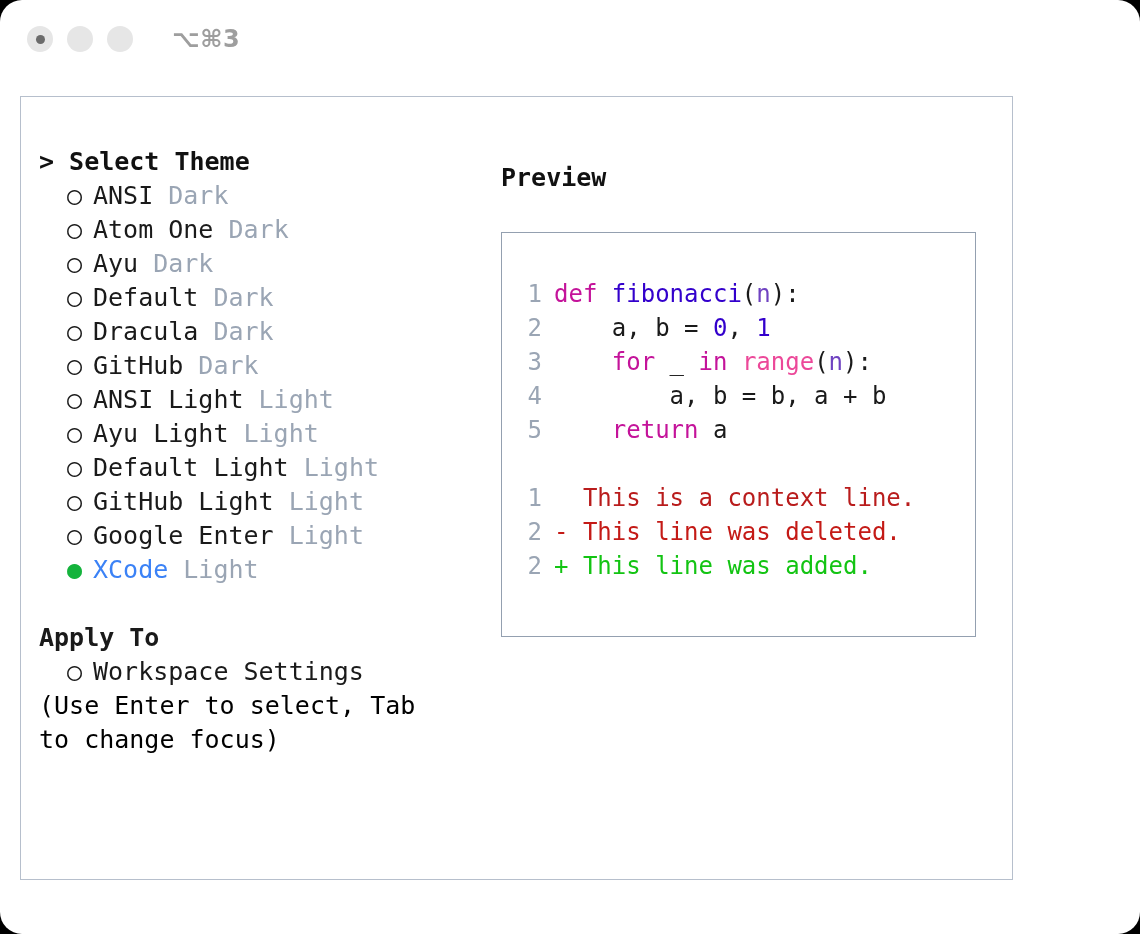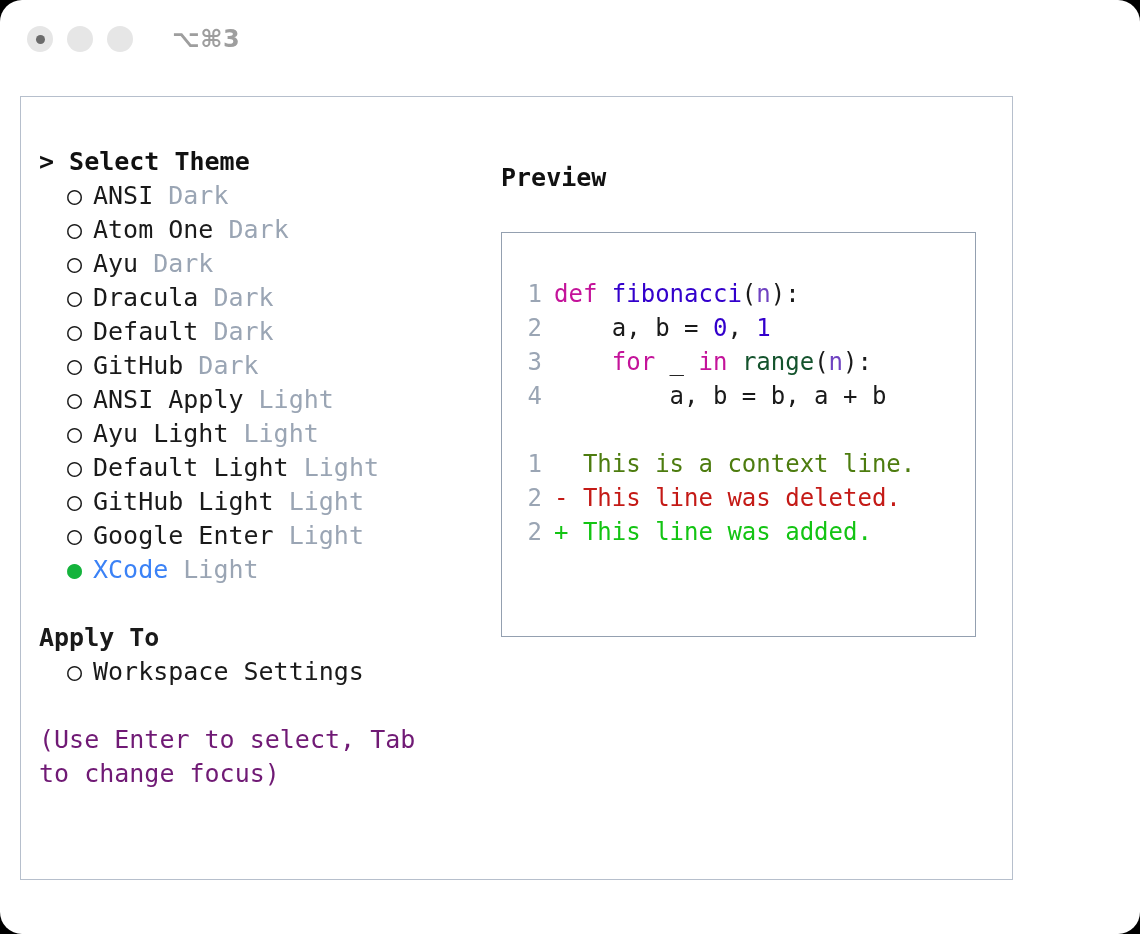--- a/index.html
+++ b/index.html
@@ -112,24 +112,23 @@
     width: 26px;
     color: #1a1a1a;
   }
   .marker.sel { color: #14b33c; }
   .opt-label.sel { color: #3b82f6; }
   .variant {
     color: #9aa5b4;
   }
   .spacer { height: 34px; }
   #hint {
-    margin-top: 34px;
-    font-size: 25px;
-    line-height: 34px;
-    color: #701a75;
+    font-size: 25px;
+    line-height: 34px;
+    color: #000000;
     width: 410px;
     white-space: pre-wrap;
   }
 
   
   #right-col {
     position: absolute;
     left: 480px;
     top: 48px;
     width: 490px;
@@ -160,23 +159,23 @@
     display: inline-block;
     width: 22px;
     text-align: right;
     color: #9aa5b4;
     margin-right: 12px;
   }
   .blank-line { height: 34px; }
   .kw  { color: #c4139a; }
   .fn  { color: #3300cc; }
   .num { color: #3300cc; }
-  .builtin { color: #14532d; }
+  .builtin { color: #ec4899; }
   .param { color: #6f42c1; }
-  .diff-ctx { color: #4d7c0f; }
+  .diff-ctx { color: #b91c1c; }
   .diff-del { color: #c41a16; }
   .diff-add { color: #13c413; }
 </style>
 </head>
 <body>
 
 <div id="page">
 
   <div id="titlebar">
     <div class="dot">
@@ -191,24 +190,24 @@
     <div id="columns">
 
       <div id="left-col">
 
         <div class="section-title">&gt; Select Theme</div>
 
         <div id="theme-list">
             <div class="opt-row"><span class="marker">○</span><span class="opt-label">ANSI</span><span class="variant"> Dark</span></div>
             <div class="opt-row"><span class="marker">○</span><span class="opt-label">Atom One</span><span class="variant"> Dark</span></div>
             <div class="opt-row"><span class="marker">○</span><span class="opt-label">Ayu</span><span class="variant"> Dark</span></div>
+            <div class="opt-row"><span class="marker">○</span><span class="opt-label">Default</span><span class="variant"> Dark</span></div>
             <div class="opt-row"><span class="marker">○</span><span class="opt-label">Dracula</span><span class="variant"> Dark</span></div>
-            <div class="opt-row"><span class="marker">○</span><span class="opt-label">Default</span><span class="variant"> Dark</span></div>
             <div class="opt-row"><span class="marker">○</span><span class="opt-label">GitHub</span><span class="variant"> Dark</span></div>
-            <div class="opt-row"><span class="marker">○</span><span class="opt-label">ANSI Apply</span><span class="variant"> Light</span></div>
+            <div class="opt-row"><span class="marker">○</span><span class="opt-label">ANSI Light</span><span class="variant"> Light</span></div>
             <div class="opt-row"><span class="marker">○</span><span class="opt-label">Ayu Light</span><span class="variant"> Light</span></div>
             <div class="opt-row"><span class="marker">○</span><span class="opt-label">Default Light</span><span class="variant"> Light</span></div>
             <div class="opt-row"><span class="marker">○</span><span class="opt-label">GitHub Light</span><span class="variant"> Light</span></div>
             <div class="opt-row"><span class="marker">○</span><span class="opt-label">Google Enter</span><span class="variant"> Light</span></div>
             <div class="opt-row"><span class="marker sel">●</span><span class="opt-label sel">XCode</span><span class="variant"> Light</span></div>
           </div>
 
         <div class="spacer"></div>
 
         <div class="section-title plain">Apply To</div>
@@ -221,20 +220,21 @@
       </div>
 
       <div id="right-col">
         <div id="preview-title">Preview</div>
         <div id="preview-box">
           <div id="code-block">
               <div class="code-line"><span class="lnum">1</span><span class="kw">def </span><span class="fn">fibonacci</span><span>(</span><span class="param">n</span><span>):</span></div>
               <div class="code-line"><span class="lnum">2</span><span>    a, b = </span><span class="num">0</span><span>, </span><span class="num">1</span></div>
               <div class="code-line"><span class="lnum">3</span><span>    </span><span class="kw">for</span><span> _ </span><span class="kw">in</span><span> </span><span class="builtin">range</span><span>(</span><span class="param">n</span><span>):</span></div>
               <div class="code-line"><span class="lnum">4</span><span>        a, b = b, a + b</span></div>
+              <div class="code-line"><span class="lnum">5</span><span>    </span><span class="kw">return</span><span> a</span></div>
             </div>
           <div class="blank-line"></div>
           <div id="diff-block">
               <div class="code-line"><span class="lnum">1</span><span class="diff-ctx">  </span><span class="diff-ctx">This is a context line.</span></div>
               <div class="code-line"><span class="lnum">2</span><span class="diff-del">- </span><span class="diff-del">This line was deleted.</span></div>
               <div class="code-line"><span class="lnum">2</span><span class="diff-add">+ </span><span class="diff-add">This line was added.</span></div>
             </div>
         </div>
       </div>
 

